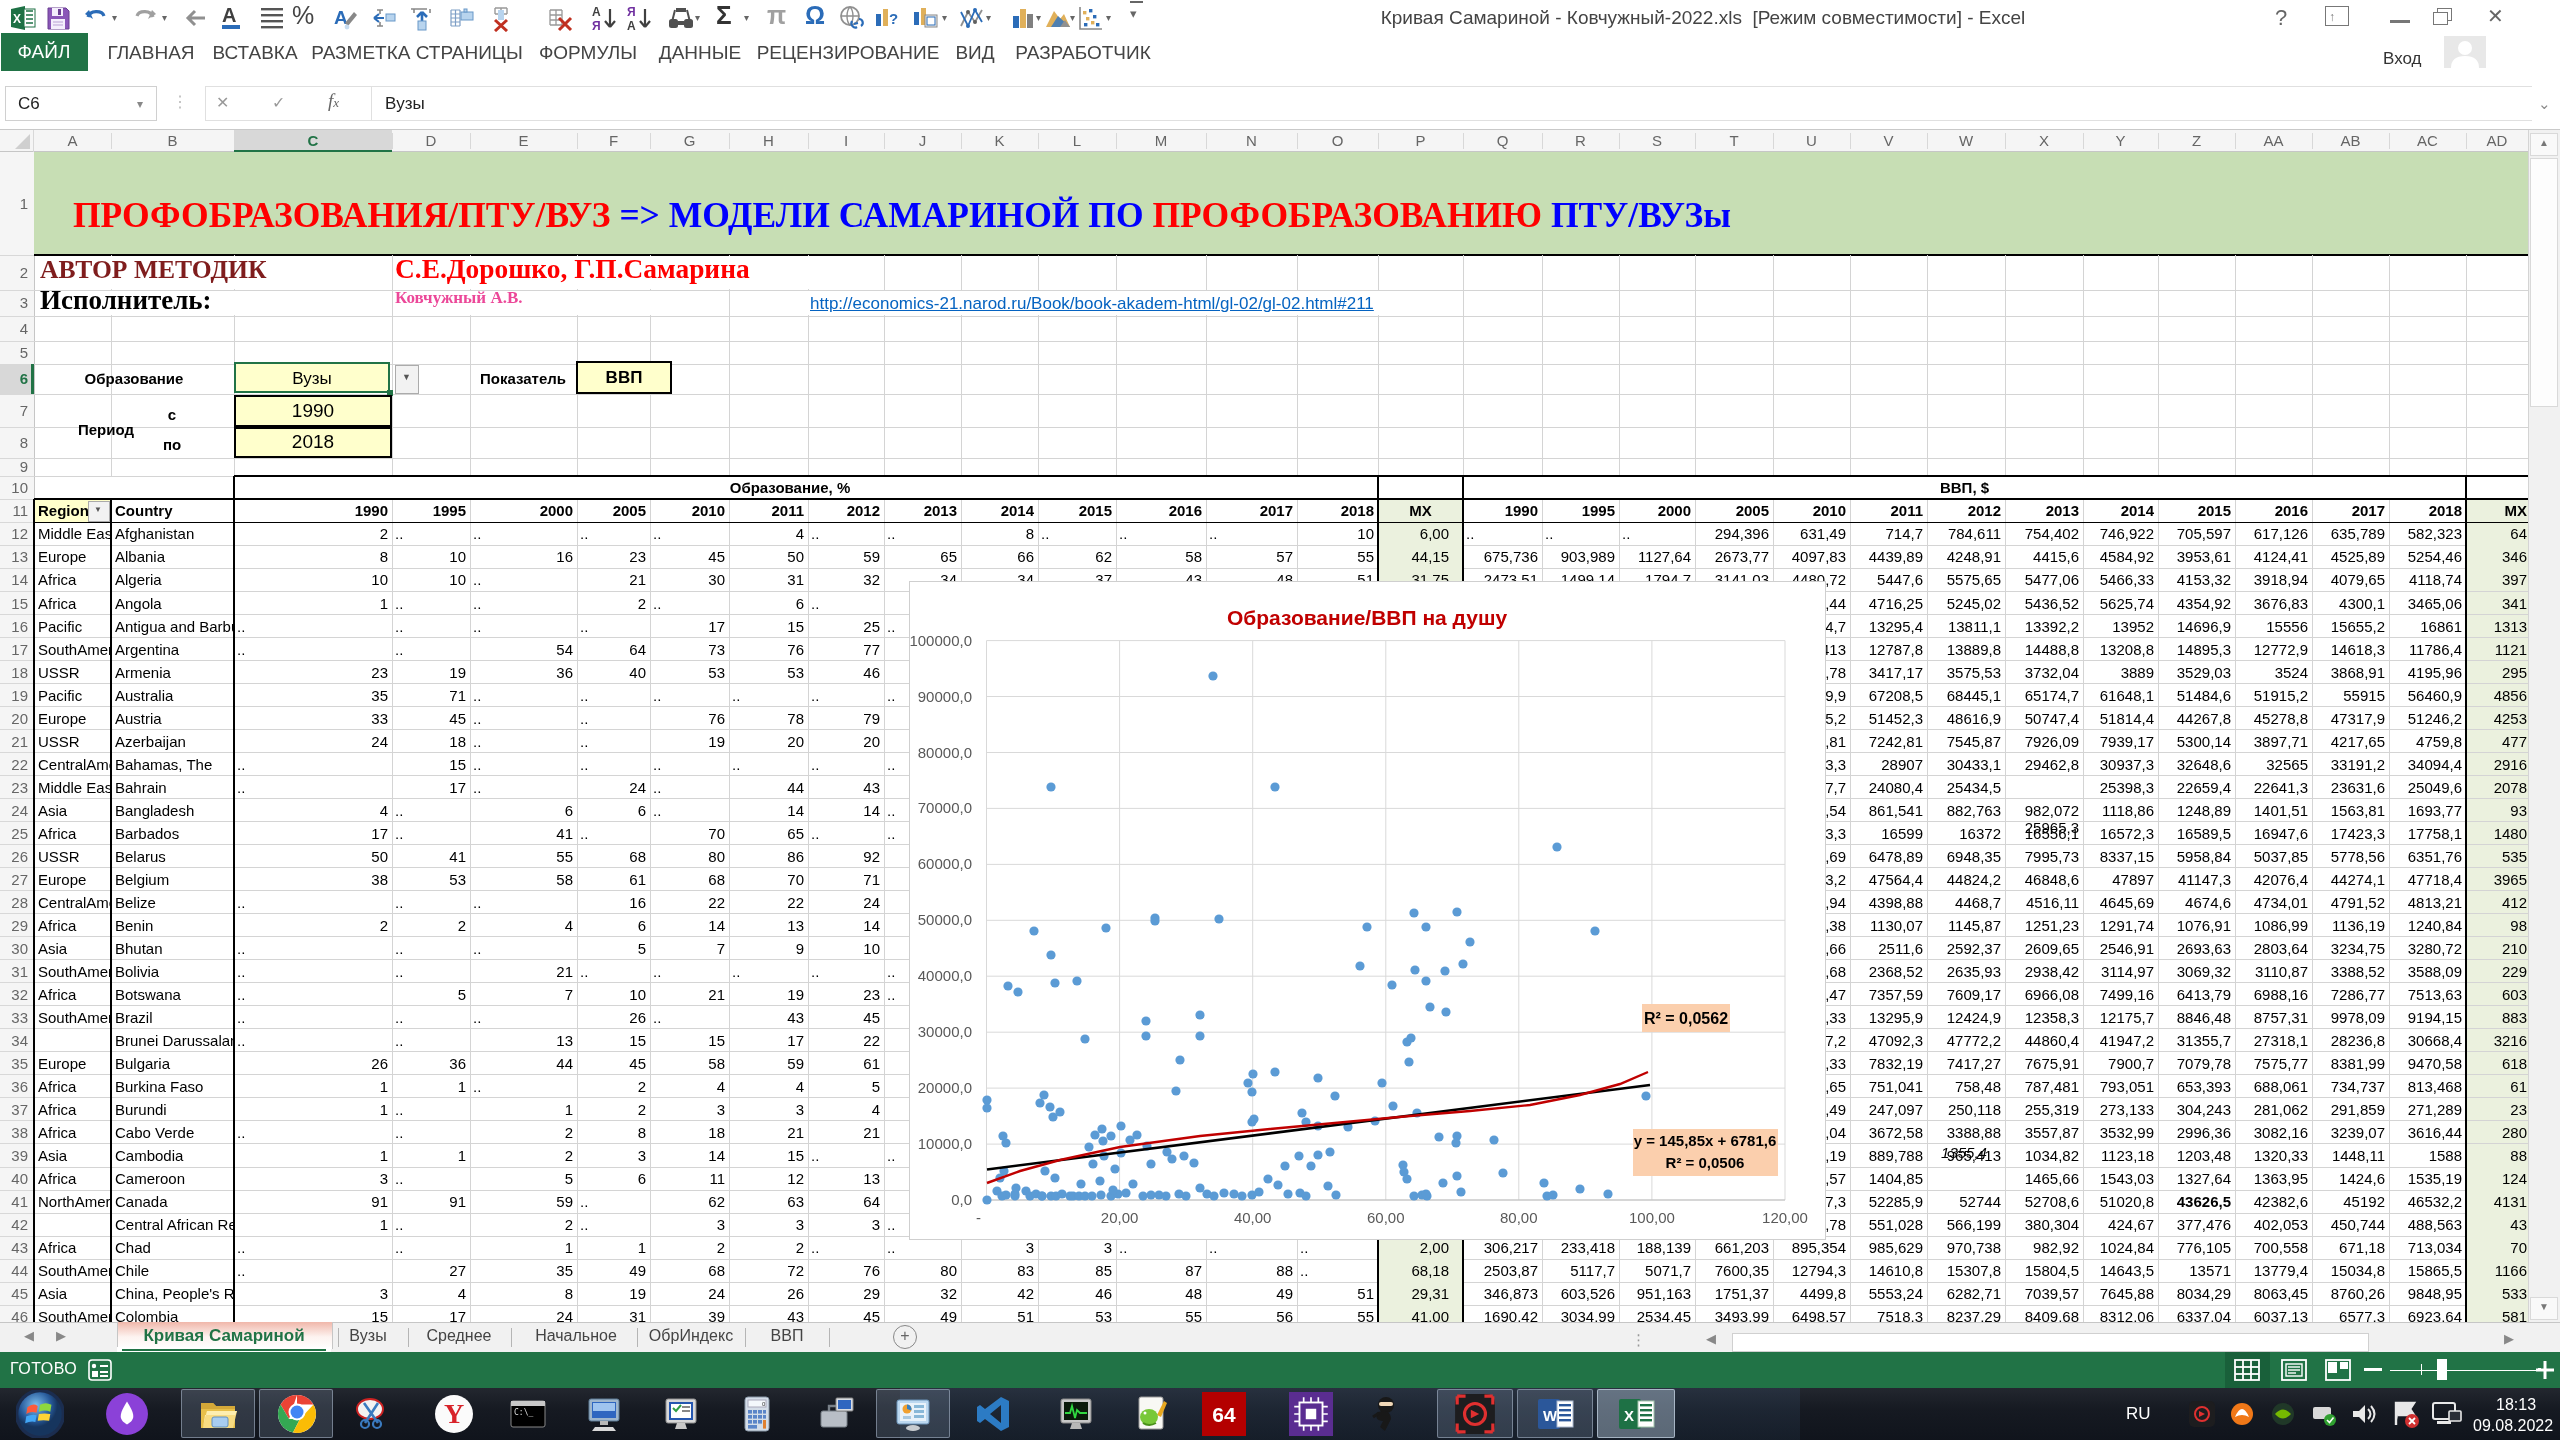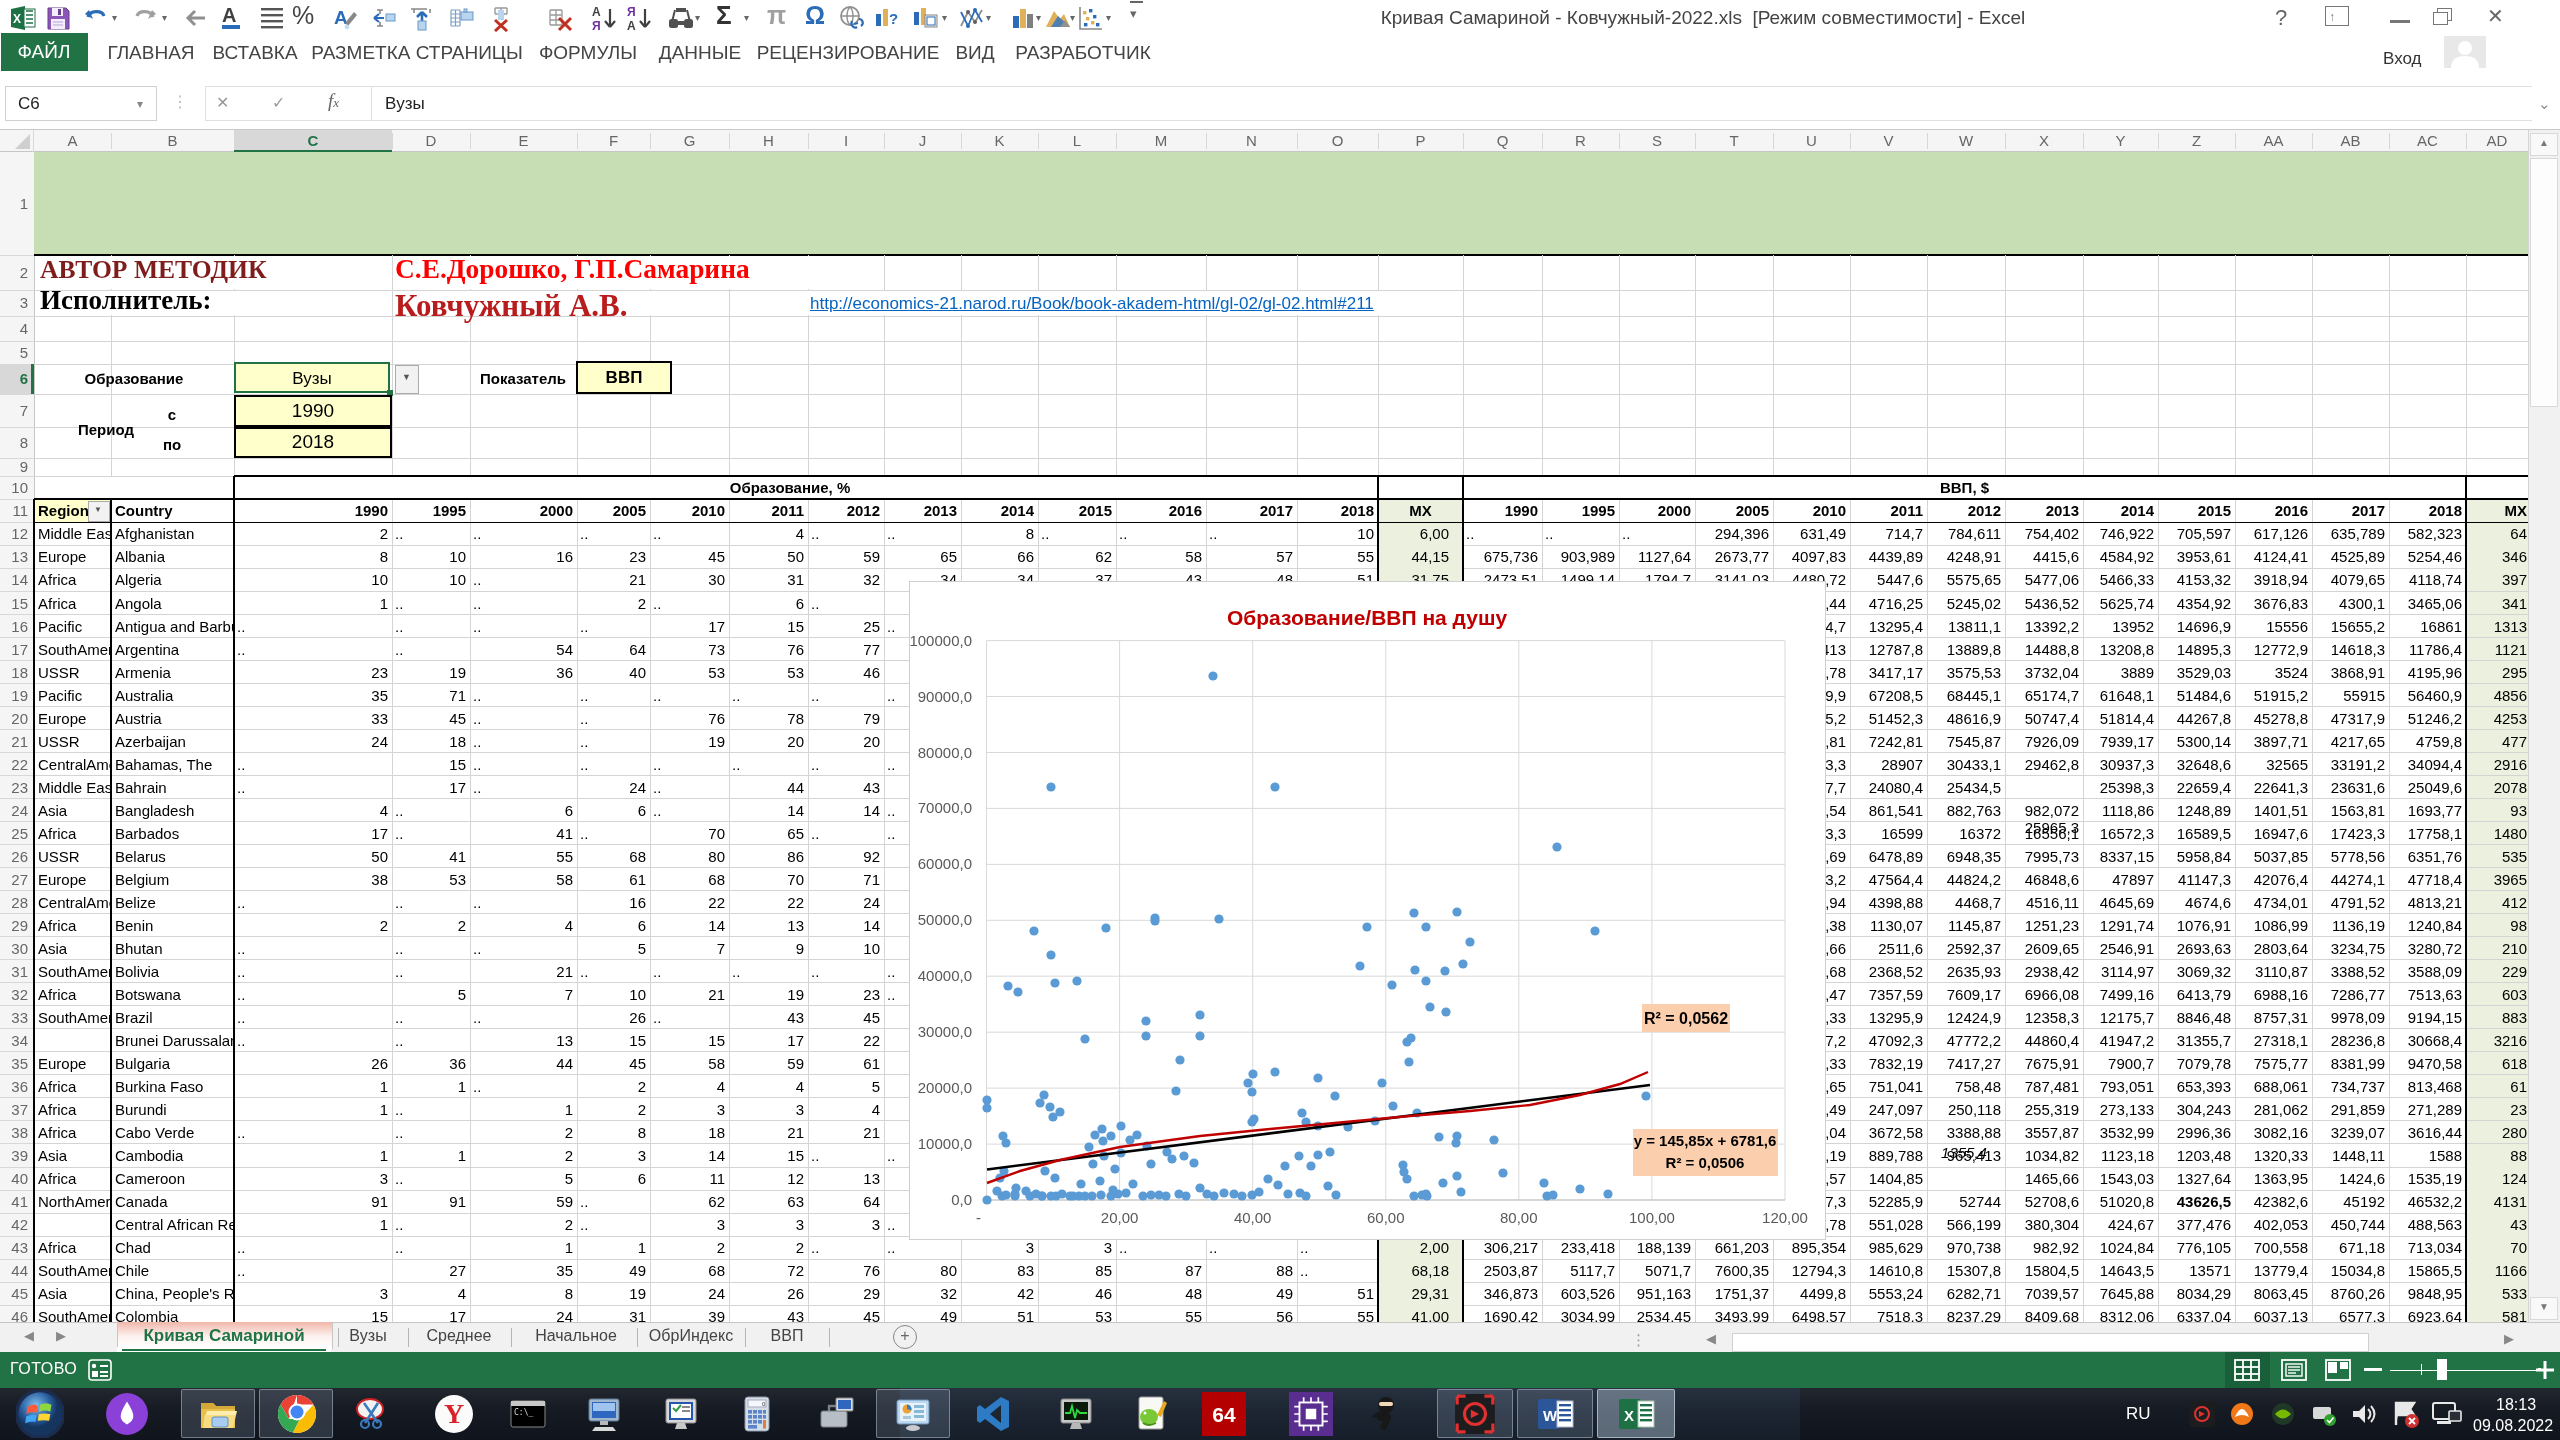--- a/index.html
+++ b/index.html
@@ -353,20 +353,21 @@
 <div style="position:absolute;left:0px;top:1236.0px;width:28px;text-align:right;font-size:15px;color:#666;line-height:23.0px;">43</div>
 <div style="position:absolute;left:0.0px;top:1258.5px;width:33.5px;height:1.0px;background:#d8d8d8;"></div>
 <div style="position:absolute;left:0px;top:1259.0px;width:28px;text-align:right;font-size:15px;color:#666;line-height:23.0px;">44</div>
 <div style="position:absolute;left:0.0px;top:1281.6px;width:33.5px;height:1.0px;background:#d8d8d8;"></div>
 <div style="position:absolute;left:0px;top:1282.1px;width:28px;text-align:right;font-size:15px;color:#666;line-height:23.0px;">45</div>
 <div style="position:absolute;left:0.0px;top:1304.6px;width:33.5px;height:1.0px;background:#d8d8d8;"></div>
 <div style="position:absolute;left:0px;top:1305.1px;width:28px;text-align:right;font-size:15px;color:#666;line-height:23.0px;">46</div>
 <div style="position:absolute;left:0.0px;top:1327.6px;width:33.5px;height:1.0px;background:#d8d8d8;"></div>
 <div style="position:absolute;left:34.0px;top:152.0px;width:2494.0px;height:103.0px;background:#c7deb4;"></div>
 <div style="position:absolute;left:34.0px;top:254.0px;width:2494.0px;height:1.6px;background:#000;"></div>
+<div style="position:absolute;left:902px;top:194px;transform:translateX(-50%);font-size:35.5px;font-family:'Liberation Serif',serif;font-weight:bold;white-space:nowrap;"><span style="color:#ff0000;">ПРОФОБРАЗОВАНИЯ/ПТУ/ВУЗ</span><span style="color:#0000ff;"> =&gt; МОДЕЛИ САМАРИНОЙ ПО </span><span style="color:#ff0000;">ПРОФОБРАЗОВАНИЮ</span><span style="color:#0000ff;"> ПТУ/ВУЗы</span></div>
 <div style="position:absolute;left:34.0px;top:289.5px;width:2494.0px;height:1.0px;background:#d4d4d4;"></div>
 <div style="position:absolute;left:34.0px;top:315.5px;width:2494.0px;height:1.0px;background:#d4d4d4;"></div>
 <div style="position:absolute;left:34.0px;top:340.5px;width:2494.0px;height:1.0px;background:#d4d4d4;"></div>
 <div style="position:absolute;left:34.0px;top:363.5px;width:2494.0px;height:1.0px;background:#d4d4d4;"></div>
 <div style="position:absolute;left:34.0px;top:394.0px;width:2494.0px;height:1.0px;background:#d4d4d4;"></div>
 <div style="position:absolute;left:34.0px;top:426.5px;width:2494.0px;height:1.0px;background:#d4d4d4;"></div>
 <div style="position:absolute;left:34.0px;top:457.5px;width:2494.0px;height:1.0px;background:#d4d4d4;"></div>
 <div style="position:absolute;left:34.0px;top:475.5px;width:2494.0px;height:1.0px;background:#d4d4d4;"></div>
 <div style="position:absolute;left:34.0px;top:498.5px;width:2494.0px;height:1.0px;background:#d4d4d4;"></div>
 <div style="position:absolute;left:111.0px;top:255.0px;width:1.0px;height:221.0px;background:#d4d4d4;"></div>
@@ -399,21 +400,21 @@
 <div style="position:absolute;left:2389.0px;top:255.0px;width:1.0px;height:221.0px;background:#d4d4d4;"></div>
 <div style="position:absolute;left:2466.0px;top:255.0px;width:1.0px;height:221.0px;background:#d4d4d4;"></div>
 <div style="position:absolute;left:35.0px;top:256.0px;width:356.0px;height:33.0px;background:#fff;"></div>
 <div style="position:absolute;left:35.0px;top:291.0px;width:356.0px;height:24.0px;background:#fff;"></div>
 <div style="position:absolute;left:393.0px;top:256.0px;width:420.0px;height:33.0px;background:#fff;"></div>
 <div style="position:absolute;left:393.0px;top:291.0px;width:260.0px;height:24.0px;background:#fff;"></div>
 <div style="position:absolute;left:770.0px;top:291.0px;width:640.0px;height:24.0px;background:#fff;"></div>
 <div style="position:absolute;left:40.0px;top:255.0px;font-size:25.6px;color:#7f1d1d;white-space:nowrap;font-family:'Liberation Serif',serif;font-weight:bold;">АВТОР МЕТОДИК</div>
 <div style="position:absolute;left:40.0px;top:285.0px;font-size:27.0px;color:#000;white-space:nowrap;font-family:'Liberation Serif',serif;font-weight:bold;">Исполнитель:</div>
 <div style="position:absolute;left:395.0px;top:254.0px;font-size:27.4px;color:#ff0000;white-space:nowrap;font-family:'Liberation Serif',serif;font-weight:bold;">С.Е.Дорошко, Г.П.Самарина</div>
-<div style="position:absolute;left:395.0px;top:288.0px;font-size:31px;color:#b91c1c;white-space:nowrap;font-family:'Liberation Serif',serif;font-weight:bold;">Ковчужный А.В.</div>
+<div style="position:absolute;left:395.0px;top:288.0px;font-size:17px;color:#ec4899;white-space:nowrap;font-family:'Liberation Serif',serif;font-weight:bold;">Ковчужный А.В.</div>
 <div style="position:absolute;left:810.0px;top:294.0px;font-size:17.0px;color:#0563c1;white-space:nowrap;"><span style="text-decoration:underline;">http://economics-21.narod.ru/Book/book-akadem-html/gl-02/gl-02.html#211</span></div>
 <div style="position:absolute;left:134.0px;top:370.0px;font-size:15.0px;color:#000;white-space:nowrap;transform:translateX(-50%);font-weight:bold;">Образование</div>
 <div style="position:absolute;left:106.0px;top:421.0px;font-size:15.0px;color:#000;white-space:nowrap;transform:translateX(-50%);font-weight:bold;">Период</div>
 <div style="position:absolute;left:172.0px;top:406.0px;font-size:15.0px;color:#000;white-space:nowrap;transform:translateX(-50%);font-weight:bold;">с</div>
 <div style="position:absolute;left:172.0px;top:436.0px;font-size:15.0px;color:#000;white-space:nowrap;transform:translateX(-50%);font-weight:bold;">по</div>
 <div style="position:absolute;left:234px;top:362px;width:156px;height:31px;background:#ffffcc;border:2px solid #217346;box-sizing:border-box;"></div>
 <div style="position:absolute;left:312.0px;top:369.0px;font-size:17.0px;color:#000;white-space:nowrap;transform:translateX(-50%);">Вузы</div>
 <div style="position:absolute;left:387.0px;top:390.0px;width:6.0px;height:6.0px;background:#217346;"></div>
 <div style="position:absolute;left:395px;top:365px;width:22px;height:27px;background:#f2f2f2;border:1px solid #ababab;"></div>
 <div style="position:absolute;left:406.5px;top:372.0px;font-size:9.0px;color:#555;white-space:nowrap;transform:translateX(-50%);">▼</div>

